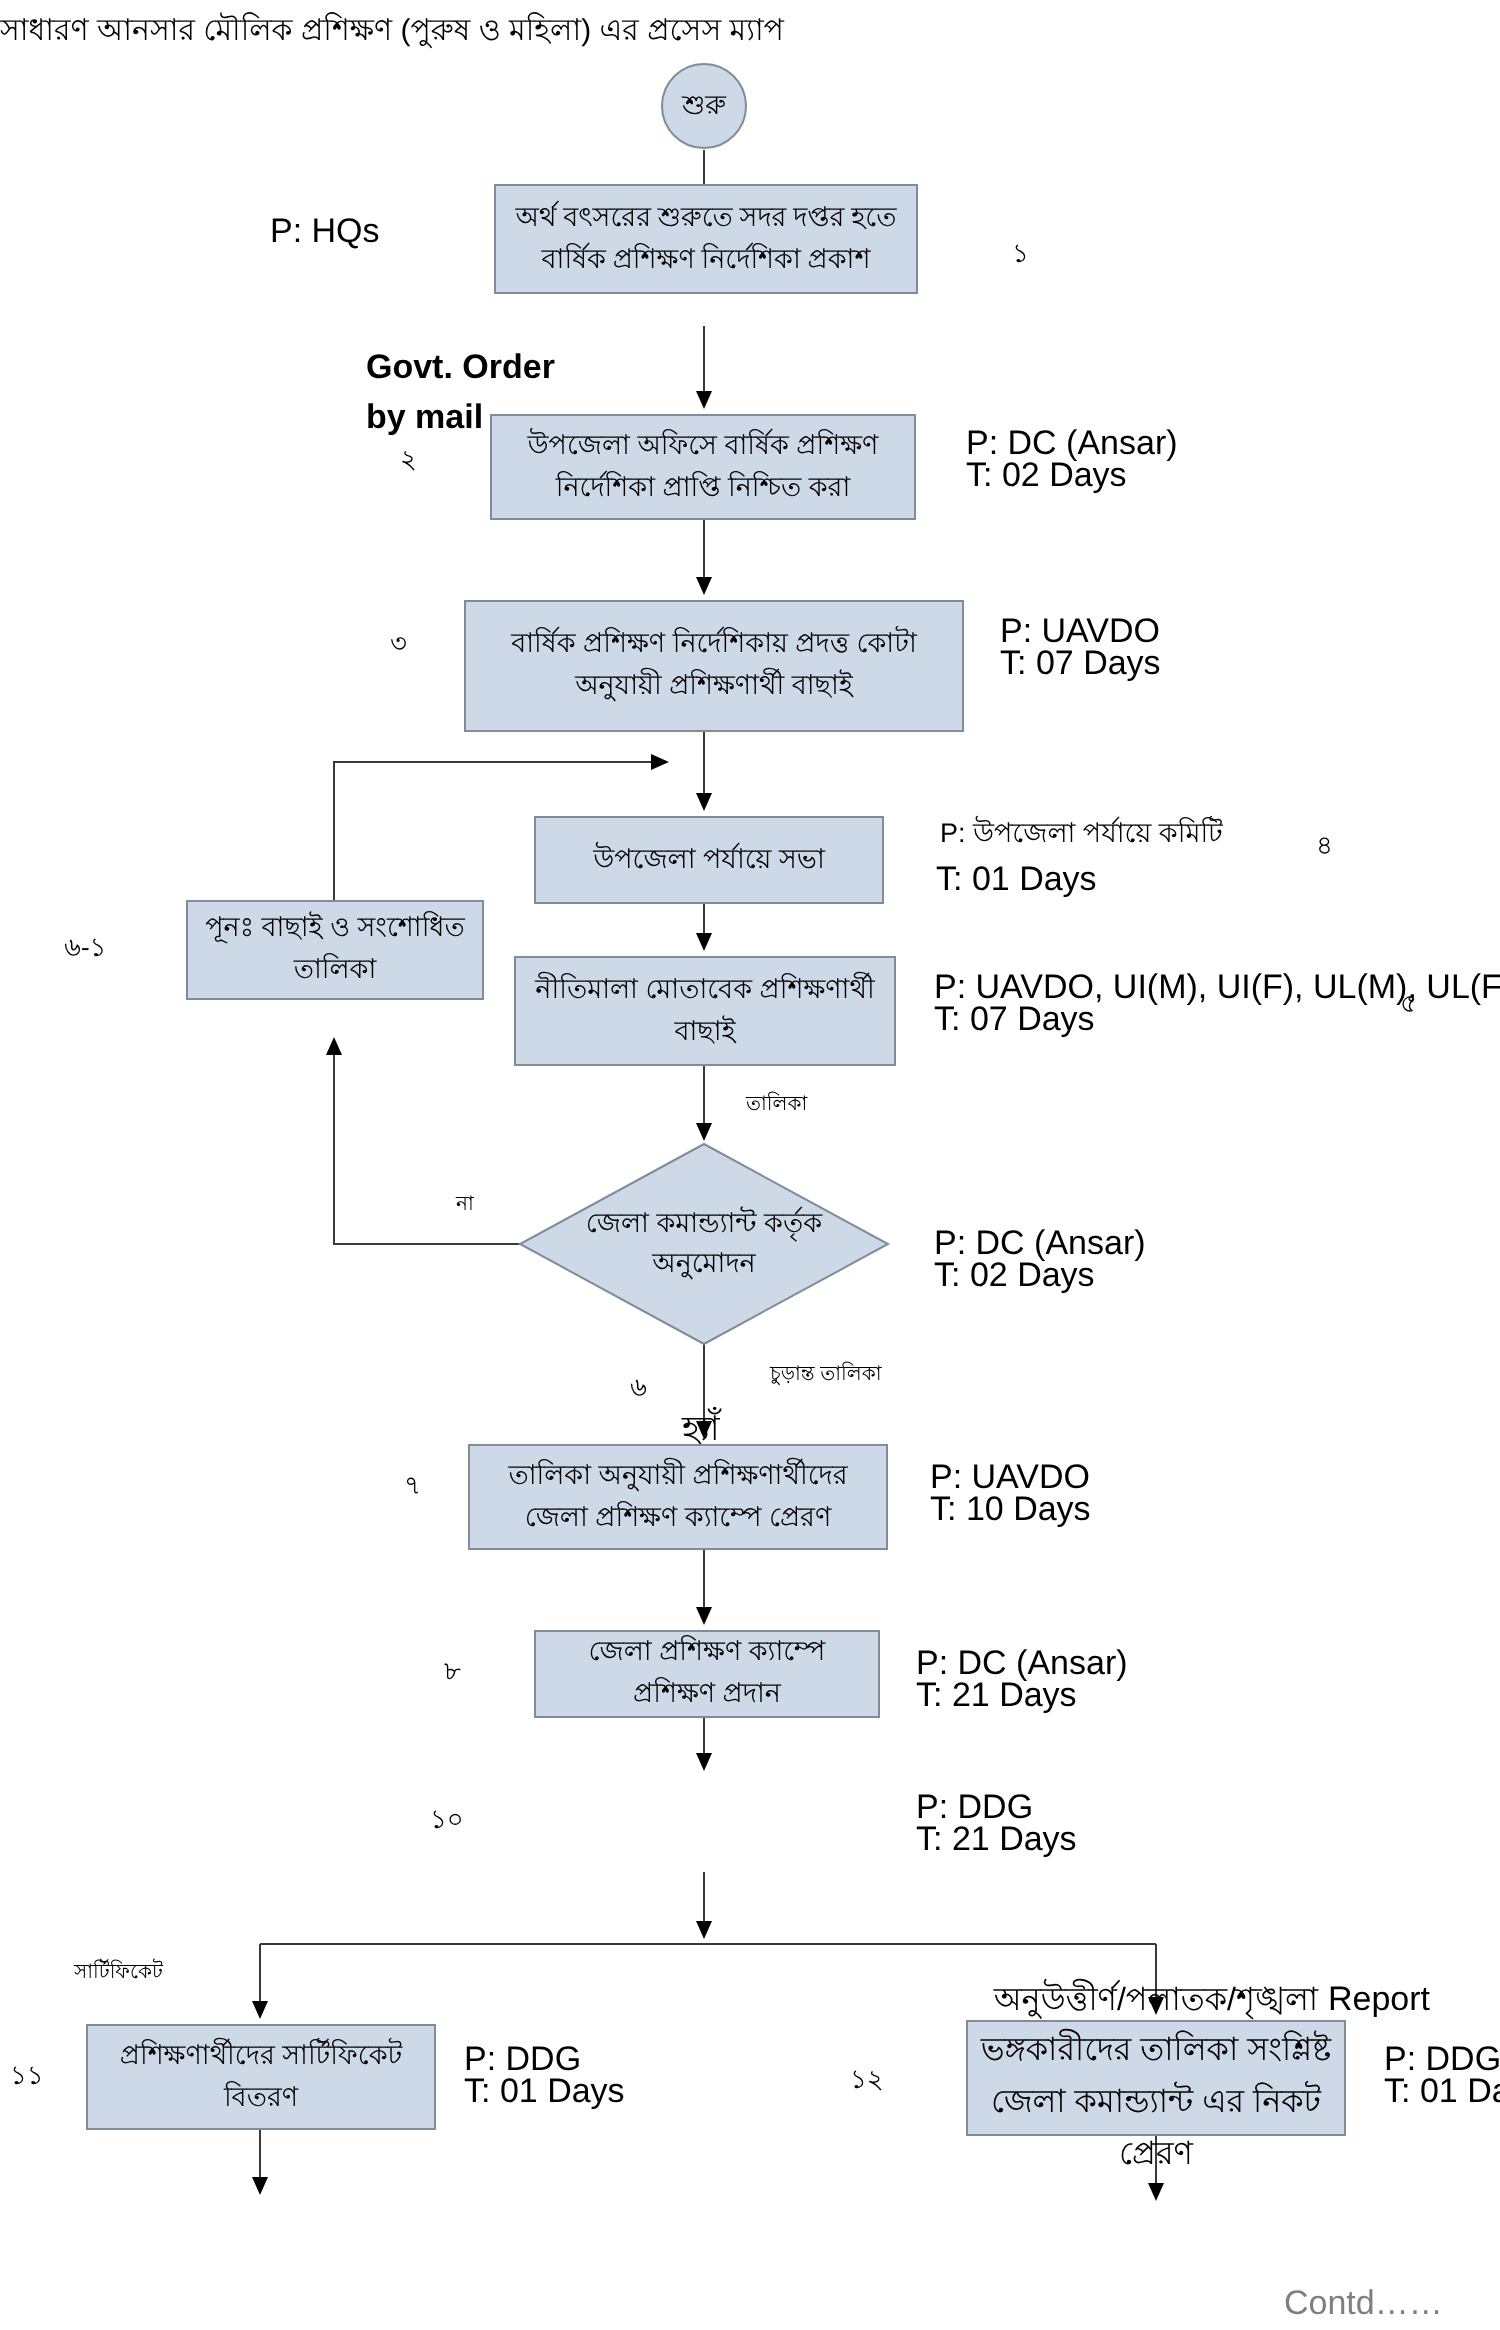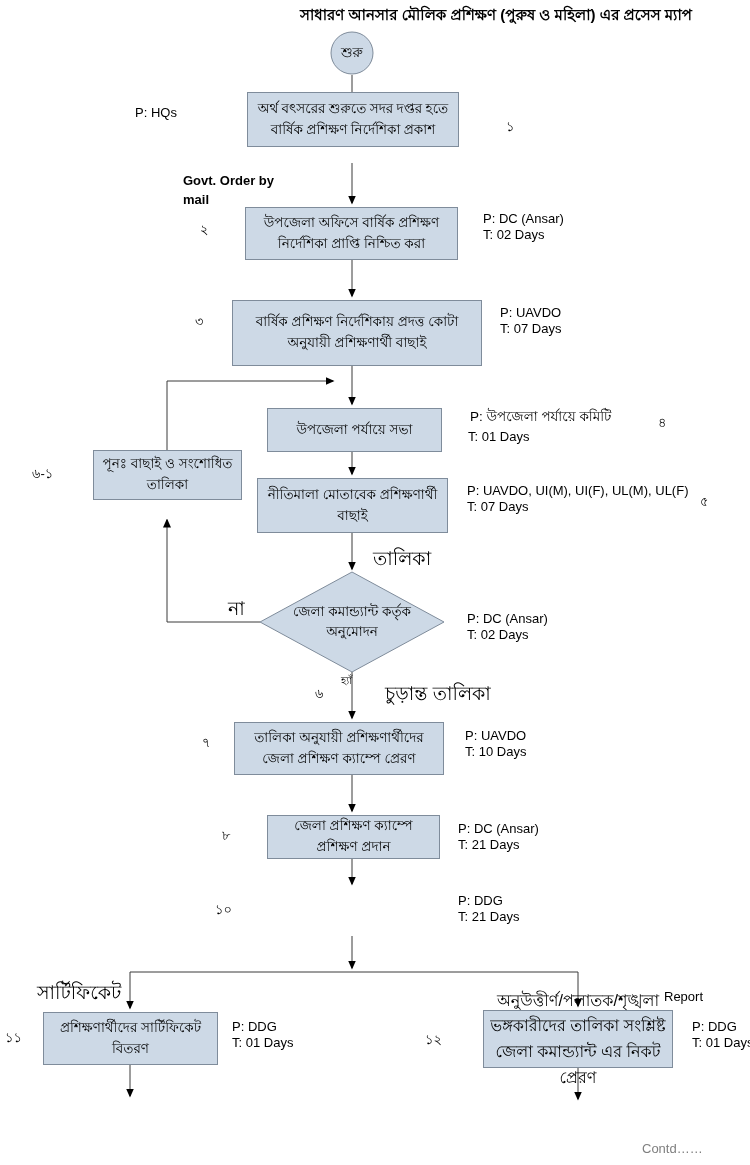--- a/index.html
+++ b/index.html
@@ -1,25 +1,25 @@
 <!DOCTYPE html>
 <html><head>
 <meta charset="utf-8">
 <style>
   html,body{margin:0;padding:0;background:#fff;}
   #canvas{position:relative;width:750px;height:1165px;background:#fff;overflow:hidden;
           font-family:"Liberation Sans",sans-serif;color:#000;}
   #lines{position:absolute;left:0;top:0;width:750px;height:1165px;}
-  .title{position:absolute;left:0;top:3px;width:692px;text-align:right;
-         font-size:15px;font-weight:bold;}
+  .title{position:absolute;left:0;top:3px;width:692px;text-align:left;
+         font-size:15px;font-weight:normal;}
   .node{position:absolute;background:#cdd9e6;border:1px solid #7f8c9b;
         display:flex;align-items:center;justify-content:center;text-align:center;
         font-size:13.5px;line-height:1.55;padding:2px 6px;box-sizing:border-box;}
-  .freeText{position:absolute;font-size:19px;line-height:1.35;white-space:nowrap;}
-  .ann{position:absolute;font-size:13px;line-height:1.45;white-space:nowrap;}
+  .freeText{position:absolute;font-size:10px;line-height:1.35;white-space:nowrap;}
+  .ann{position:absolute;font-size:17px;line-height:1.45;white-space:nowrap;}
   .ann.wrap{white-space:normal;}
   .serial{position:absolute;font-size:13px;}
   .bold{font-weight:bold;}
   .gray{color:#7f7f7f;}
   .overlabel{position:absolute;display:flex;align-items:center;justify-content:center;
              text-align:center;font-size:13.5px;line-height:1.5;}
 </style>
 </head>
 <body>
 
@@ -87,21 +87,21 @@
   <div class="ann" style="left:467px;top:498px;">T: 07 Days</div>
   <div class="serial" style="left:700px;top:492px;">৫</div>
 
   <div class="freeText" style="left:373px;top:546px;">তালিকা</div>
 
   <div class="overlabel" style="left:290px;top:586px;width:124px;height:72px;">জেলা কমান্ড্যান্ট কর্তৃক অনুমোদন</div>
   <div class="freeText" style="left:228px;top:596px;">না</div>
   <div class="ann" style="left:467px;top:610px;">P: DC (Ansar)</div>
   <div class="ann" style="left:467px;top:626px;">T: 02 Days</div>
   <div class="serial" style="left:315px;top:684px;">৬</div>
-  <div class="freeText" style="left:341px;top:674px;font-size:10px;">হ্যাঁ</div>
+  <div class="freeText" style="left:341px;top:704px;font-size:17px;">হ্যাঁ</div>
   <div class="freeText" style="left:385px;top:681px;">চুড়ান্ত তালিকা</div>
 
   <div class="serial" style="left:202px;top:733px;">৭</div>
   <div class="node" style="left:234px;top:722px;width:210px;height:53px;">তালিকা অনুযায়ী প্রশিক্ষণার্থীদের জেলা প্রশিক্ষণ ক্যাম্পে প্রেরণ</div>
   <div class="ann" style="left:465px;top:727px;">P: UAVDO</div>
   <div class="ann" style="left:465px;top:743px;">T: 10 Days</div>
 
   <div class="serial" style="left:222px;top:826px;">৮</div>
   <div class="node" style="left:267px;top:815px;width:173px;height:44px;">জেলা প্রশিক্ষণ ক্যাম্পে প্রশিক্ষণ প্রদান</div>
   <div class="ann" style="left:458px;top:820px;">P: DC (Ansar)</div>

